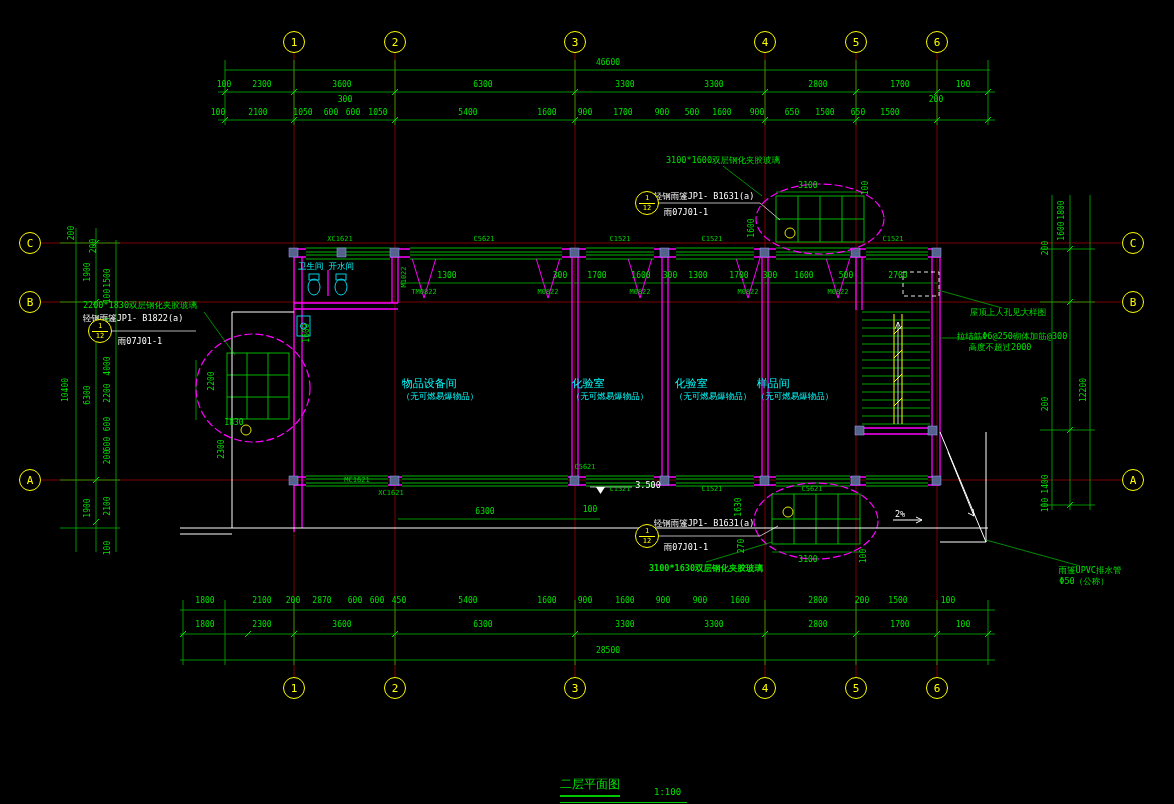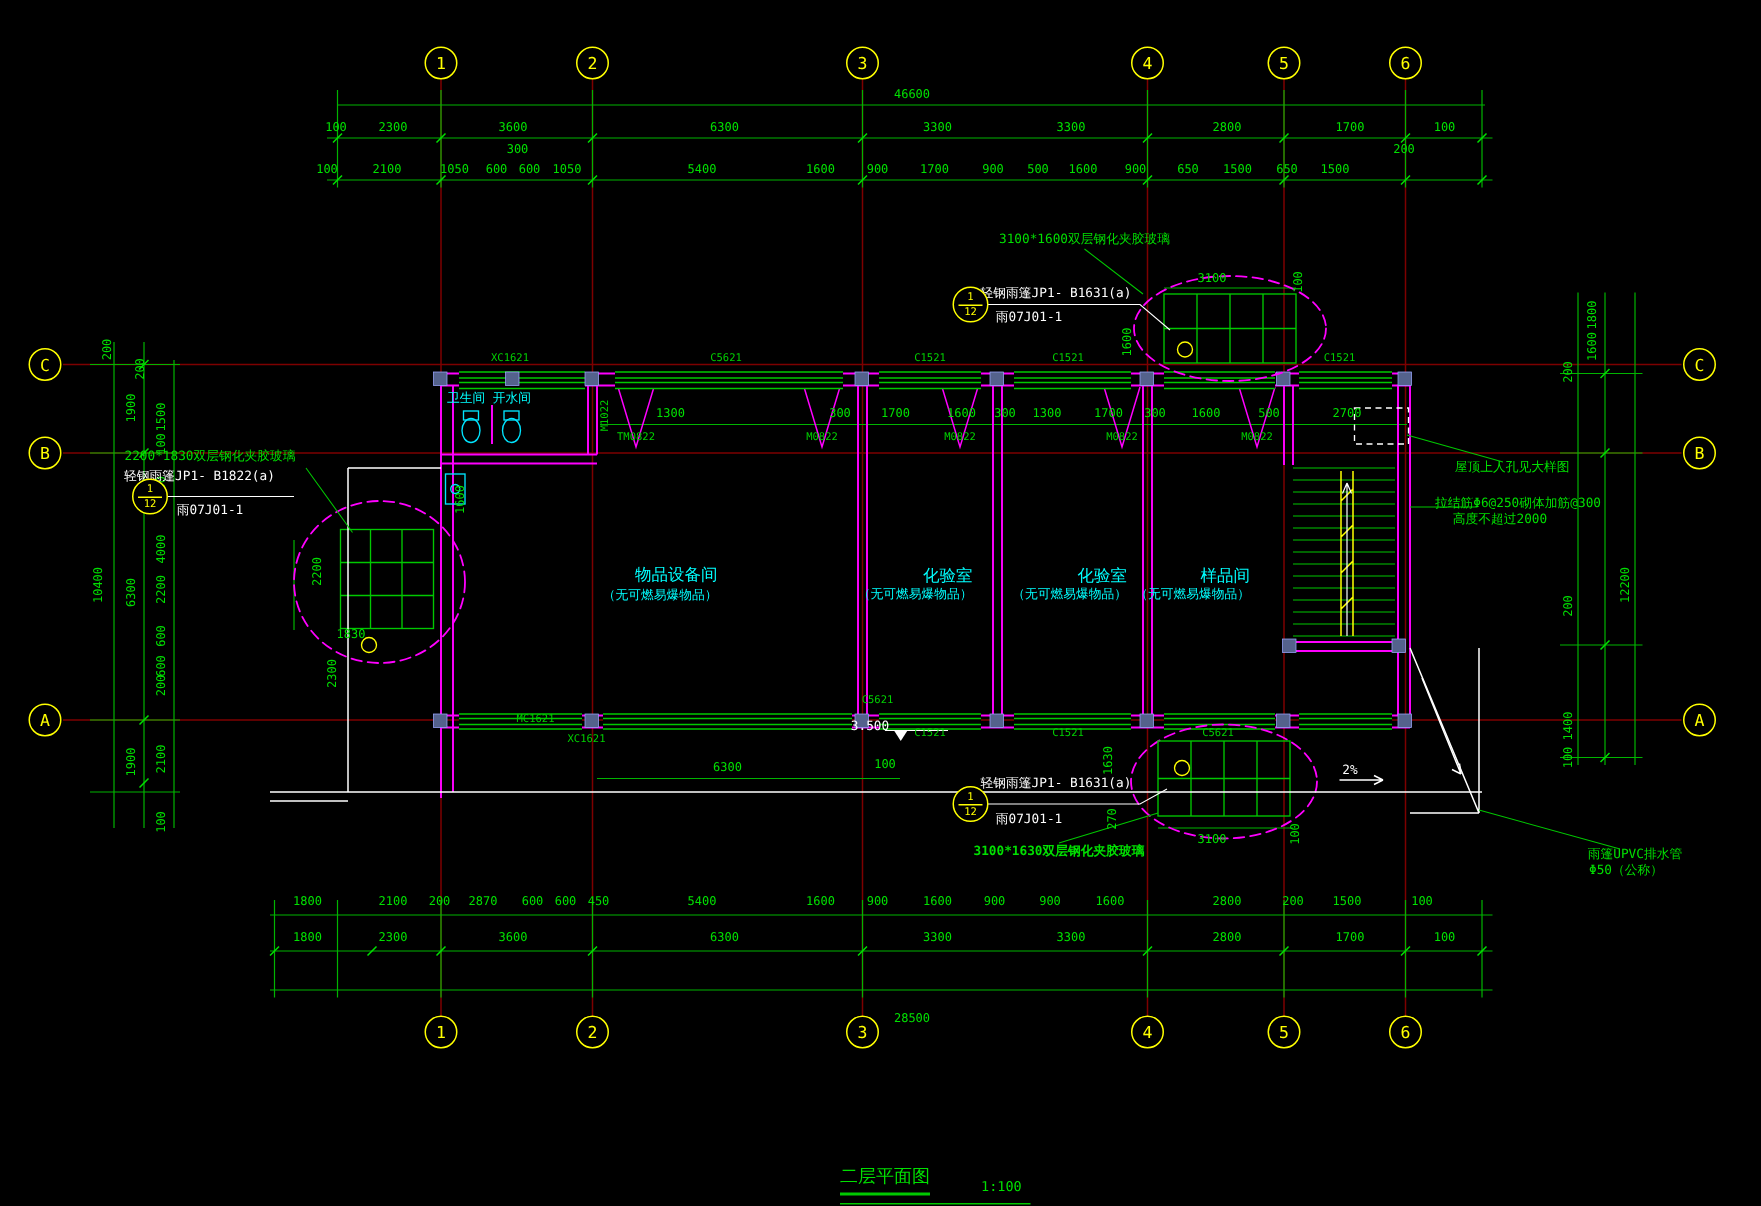--- a/index.html
+++ b/index.html
@@ -13,21 +13,21 @@
   .tag{color:#00d000;font-size:7px;}
   .ann-g{color:#00e000;font-size:8.5px;}
   .ann-w{color:#ffffff;font-size:8.5px;}
   .axis-bubble{position:absolute;width:20px;height:20px;border:1px solid #ffff00;border-radius:50%;
     color:#ffff00;font-size:11px;display:flex;align-items:center;justify-content:center;
     transform:translate(-50%,-50%);background:#000;}
   .detail-bubble{position:absolute;width:22px;height:22px;border:1px solid #ffff00;border-radius:50%;
     color:#ffff00;font-size:7px;display:flex;flex-direction:column;align-items:center;justify-content:center;
     transform:translate(-50%,-50%);background:#000;line-height:1;}
   .detail-bubble .dv{width:16px;border-top:1px solid #ffff00;margin:1px 0;}
-  .room-block{position:absolute;transform:translate(-50%,-50%);text-align:right;color:#00ffff;line-height:1.4;}
+  .room-block{position:absolute;transform:translate(-50%,-50%);text-align:left;color:#00ffff;line-height:1.4;}
   .room-name{font-size:11px;display:block;white-space:nowrap;}
   .room-name.small{font-size:8.5px;}
   .room-note{font-size:8.5px;display:block;white-space:nowrap;}
   #title-block{position:absolute;left:560px;top:776px;display:flex;align-items:flex-end;gap:34px;
     color:#00e000;padding-bottom:3px;}
   #title-block::after{content:"";position:absolute;left:0;right:-6px;bottom:-3px;height:1px;background:#00c800;}
   .title-text{font-size:12px;border-bottom:2px solid #00c800;padding-bottom:2px;}
   .title-scale{font-size:9px;}
 </style>
 </head>
@@ -229,21 +229,21 @@
       <span class="lbl dim" style="left: 948px; top: 601px;">100</span>
       <span class="lbl dim" style="left: 205px; top: 625px;">1800</span>
       <span class="lbl dim" style="left: 262px; top: 625px;">2300</span>
       <span class="lbl dim" style="left: 342px; top: 625px;">3600</span>
       <span class="lbl dim" style="left: 483px; top: 625px;">6300</span>
       <span class="lbl dim" style="left: 625px; top: 625px;">3300</span>
       <span class="lbl dim" style="left: 714px; top: 625px;">3300</span>
       <span class="lbl dim" style="left: 818px; top: 625px;">2800</span>
       <span class="lbl dim" style="left: 900px; top: 625px;">1700</span>
       <span class="lbl dim" style="left: 963px; top: 625px;">100</span>
-      <span class="lbl dim" style="left: 608px; top: 679px;">28500</span>
+      <span class="lbl dim" style="left: 608px; top: 651px;">28500</span>
       <span class="lbl dim rot" style="left: 72px; top: 233px;">200</span>
       <span class="lbl dim rot" style="left: 94px; top: 246px;">200</span>
       <span class="lbl dim rot" style="left: 88px; top: 272px;">1900</span>
       <span class="lbl dim rot" style="left: 88px; top: 395px;">6300</span>
       <span class="lbl dim rot" style="left: 88px; top: 508px;">1900</span>
       <span class="lbl dim rot" style="left: 66px; top: 390px;">10400</span>
       <span class="lbl dim rot" style="left: 108px; top: 278px;">1500</span>
       <span class="lbl dim rot" style="left: 108px; top: 296px;">100</span>
       <span class="lbl dim rot" style="left: 108px; top: 327px;">1600</span>
       <span class="lbl dim rot" style="left: 108px; top: 366px;">4000</span>
@@ -308,28 +308,28 @@
       <span class="lbl ann-w" style="left: 133px; top: 318px;">轻钢雨篷JP1- B1822(a)</span>
       <span class="lbl ann-w" style="left: 140px; top: 341px;">雨07J01-1</span>
       <span class="lbl ann-w" style="left: 704px; top: 523px;">轻钢雨篷JP1- B1631(a)</span>
       <span class="lbl ann-w" style="left: 686px; top: 547px;">雨07J01-1</span>
       <span class="lbl ann-g" style="left: 706px; top: 568px; font-weight: bold;">3100*1630双层钢化夹胶玻璃</span>
       <span class="lbl ann-g" style="left: 1008px; top: 312px;">屋顶上人孔见大样图</span>
       <span class="lbl ann-g" style="left: 1012px; top: 336px;">拉结筋Φ6@250砌体加筋@300</span>
       <span class="lbl ann-g" style="left: 1000px; top: 347px;">高度不超过2000</span>
       <span class="lbl ann-g" style="left: 1090px; top: 570px;">雨篷UPVC排水管</span>
       <span class="lbl ann-g" style="left: 1084px; top: 581px;">Φ50（公称）</span>
-      <span class="lbl ann-w" style="left: 580px; top: 485px;">3.500</span>
+      <span class="lbl ann-w" style="left: 648px; top: 485px;">3.500</span>
       <span class="lbl ann-w" style="left: 900px; top: 514px;">2%</span>
     </div>
   <div id="rooms">
       <div class="room-block" style="left: 326px; top: 267px;">
         <span class="room-name small">卫生间 开水间</span>
       </div>
-      <div class="room-block" style="left: 440px; top: 390px; font-family: Liberation Serif, serif;">
+      <div class="room-block" style="left: 440px; top: 390px;">
         <span class="room-name">物品设备间</span>
         <span class="room-note">（无可燃易爆物品）</span>
       </div>
       <div class="room-block" style="left: 610px; top: 390px;">
         <span class="room-name">化验室</span>
         <span class="room-note">（无可燃易爆物品）</span>
       </div>
       <div class="room-block" style="left: 713px; top: 390px;">
         <span class="room-name">化验室</span>
         <span class="room-note">（无可燃易爆物品）</span>

